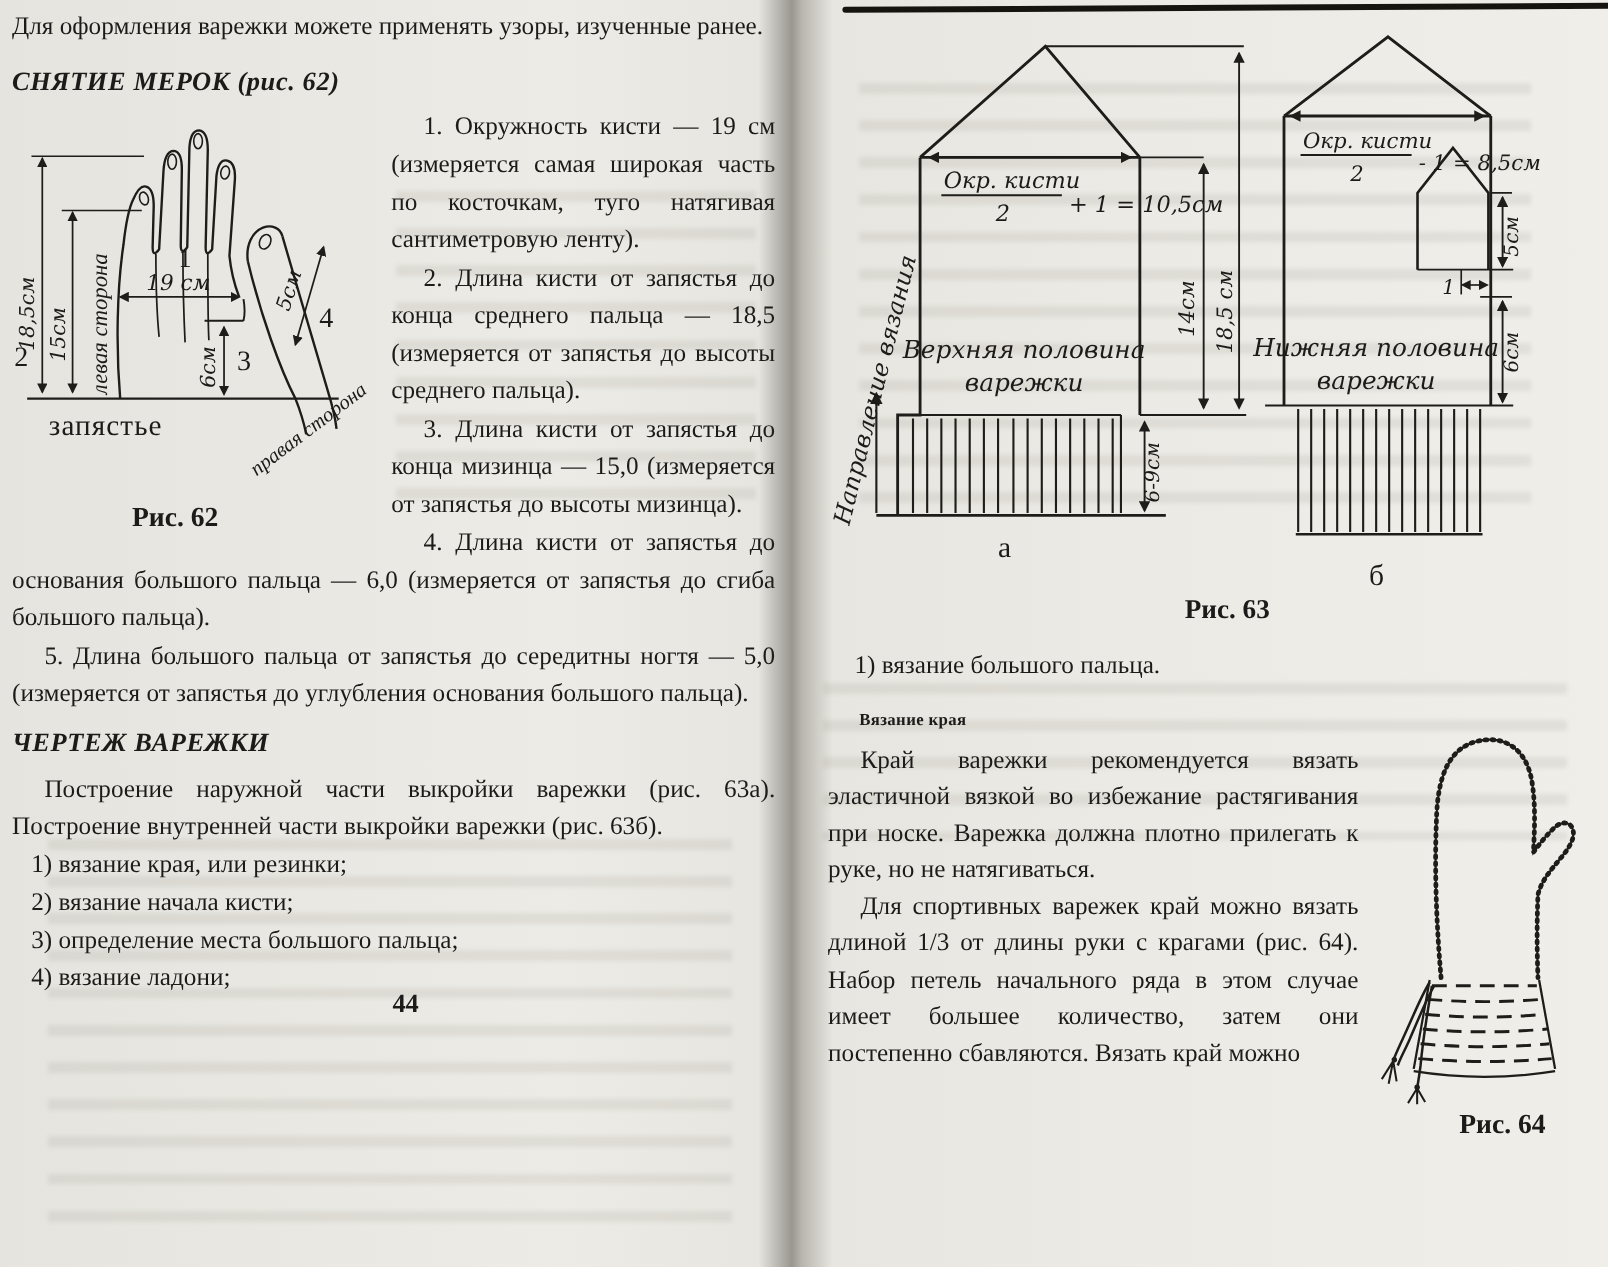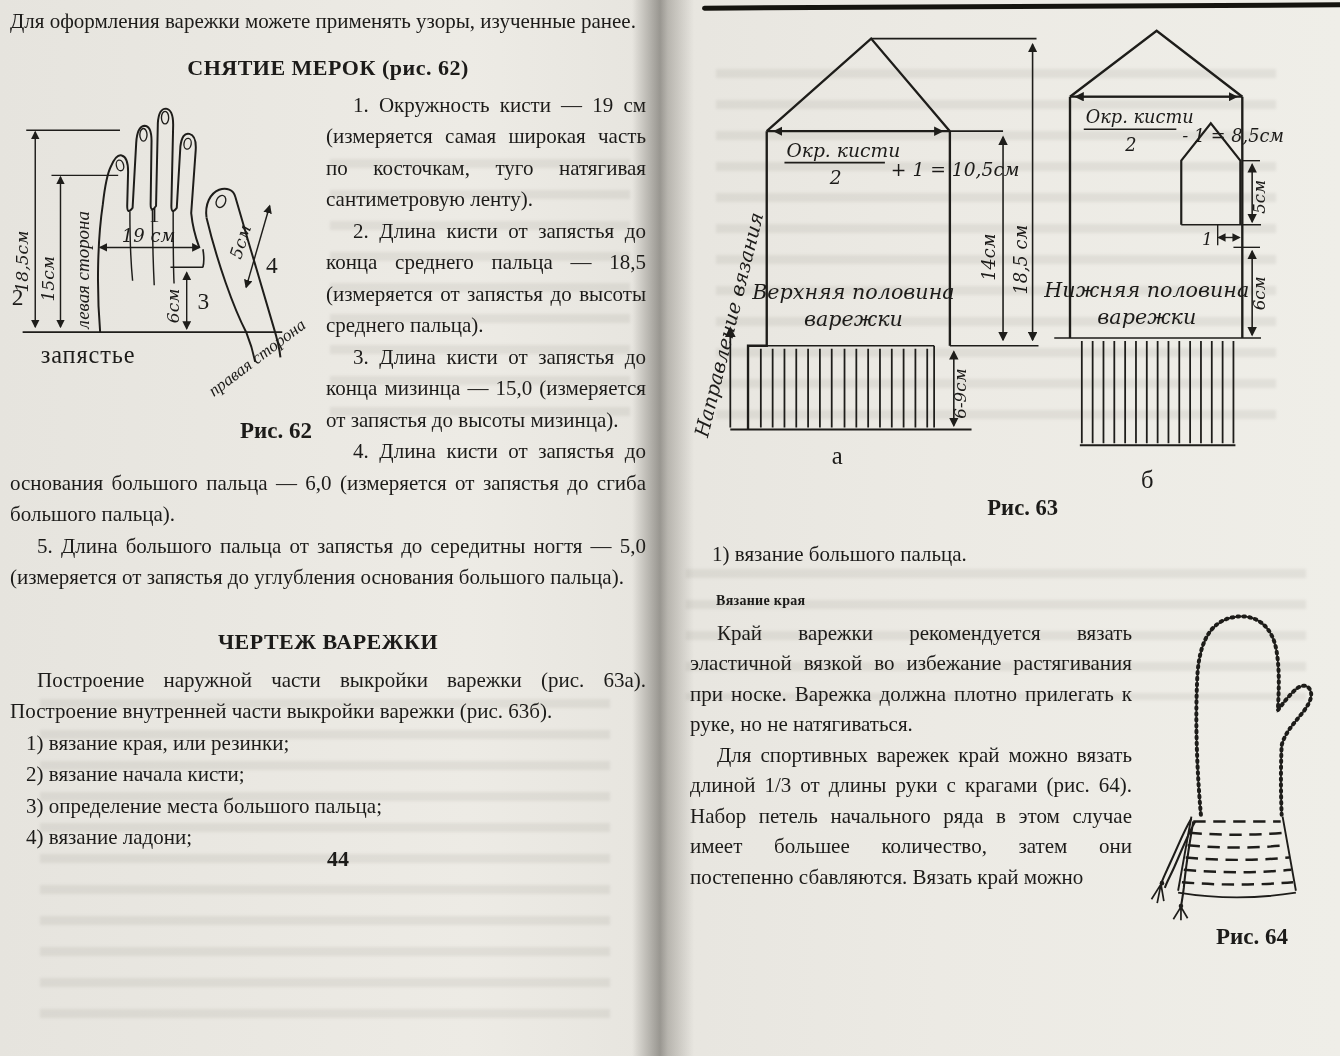--- a/index.html
+++ b/index.html
@@ -10,28 +10,28 @@
   .page{position:absolute;top:0;height:1056px;}
   .page > *:not(.ghost){position:relative;z-index:2;}
   .page-left{left:0;width:656px;padding:6px 10px 0 10px;box-sizing:border-box;}
   .page-right{left:656px;width:684px;padding:0 8px 0 34px;box-sizing:border-box;}
   .gutter{position:absolute;left:632px;top:0;width:62px;height:1056px;z-index:6;pointer-events:none;
           background:linear-gradient(90deg,rgba(45,42,36,0) 0%,rgba(45,42,36,.42) 45%,rgba(75,70,62,.30) 58%,rgba(45,42,36,0) 100%);}
   .ghost{position:absolute;z-index:1;filter:blur(1.7px);opacity:.33;
          background:repeating-linear-gradient(180deg,transparent 0 9px,rgba(120,116,106,.35) 9px 18px,transparent 18px 31px);}
   p{margin:0;text-align:justify;font-size:21px;line-height:31.5px;}
   .indent{text-indent:27px;}
-  h2{margin:0;text-align:center;font-size:22px;font-weight:bold;letter-spacing:.5px;}
+  h2{margin:0;text-align:left;font-size:22px;font-style:italic;font-weight:bold;letter-spacing:.5px;}
   .h-meroks{margin:17px 0 9px 0;}
-  .h-chertezh{margin:35px 0 10px 0;}
+  .h-chertezh{margin:12px 0 10px 0;}
   .h-pravila{margin:28px 0 10px 0;}
   .steps div{font-size:21px;line-height:31.5px;padding-left:16px;}
   figure{margin:0;}
   .fig62{float:left;width:302px;margin:6px 14px 2px 0;}
-  .fig62 figcaption{font-weight:bold;font-size:23px;padding-left:100px;margin-top:2px;text-align:right;}
+  .fig62 figcaption{font-weight:bold;font-size:23px;padding-left:100px;margin-top:2px;}
   .fig63{margin:8px 0 0 -4px;}
   .fig64{float:right;width:190px;margin:-36px 0 0 10px;}
   .fig64 figcaption{font-weight:bold;font-size:23px;text-align:center;padding-left:30px;}
   .pagenum{position:absolute;left:10px;right:0;bottom:8px;text-align:center;font-weight:bold;font-size:22px;z-index:3;}
   .top-rule{position:absolute;top:4px;left:12px;width:640px;height:5px;background:#15140f;
             border-radius:3px;transform:rotate(-.3deg);z-index:3;}
   .rp-steps{margin-top:14px;}
   .rp-steps div{padding-left:22px;}
   .p-right{font-size:21px;line-height:30.5px;}
   h3.sub{margin:22px 0 9px 0;font-size:14px;font-weight:bold;padding-left:26px;letter-spacing:.3px;}

